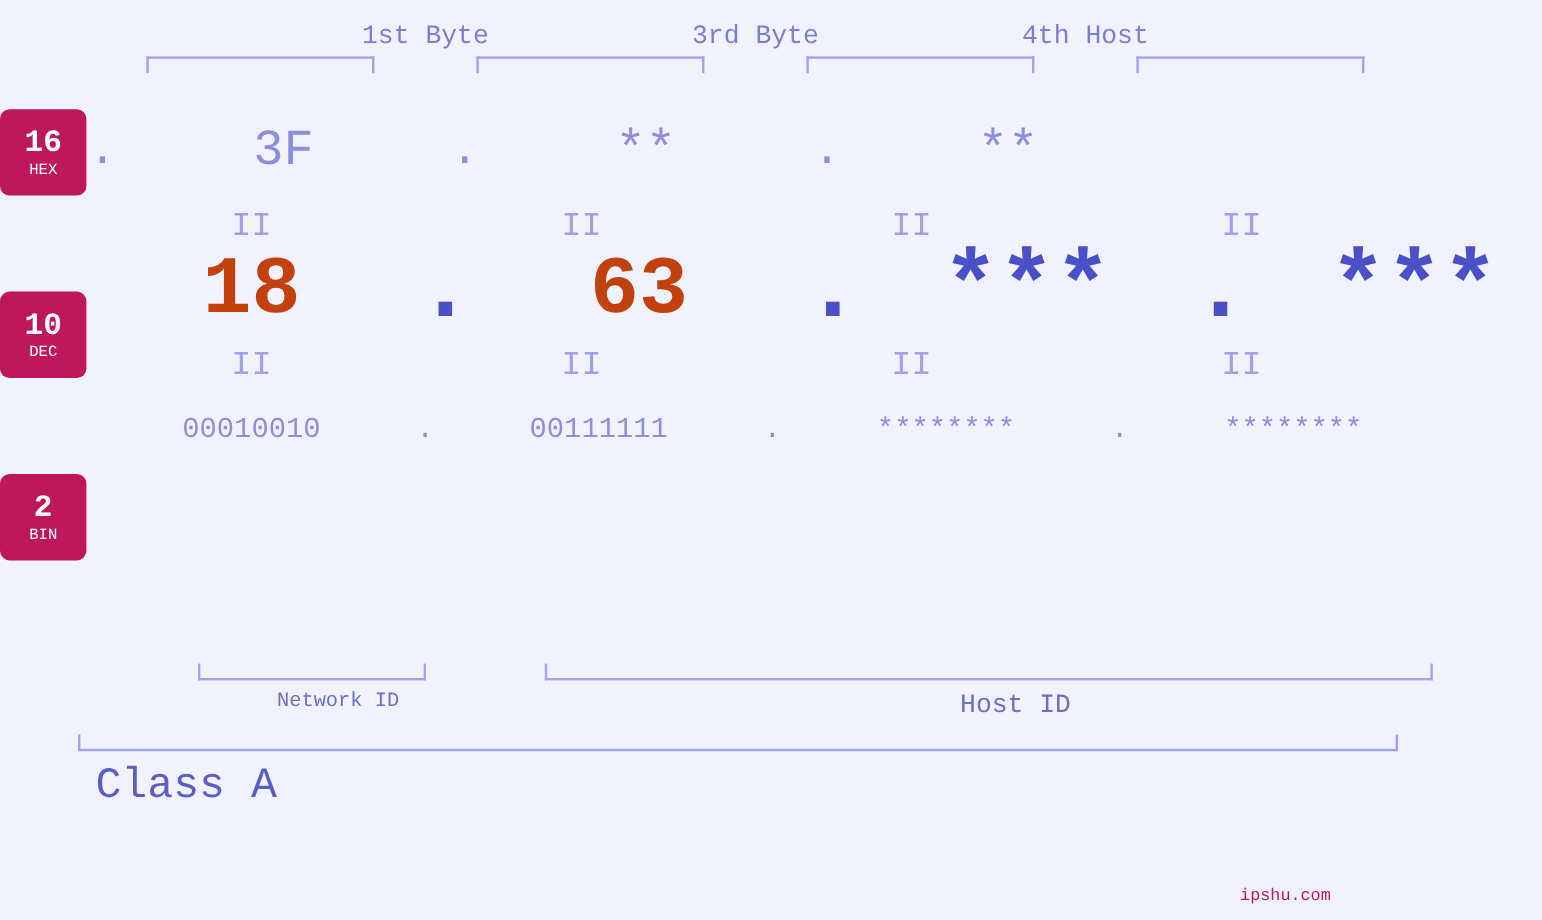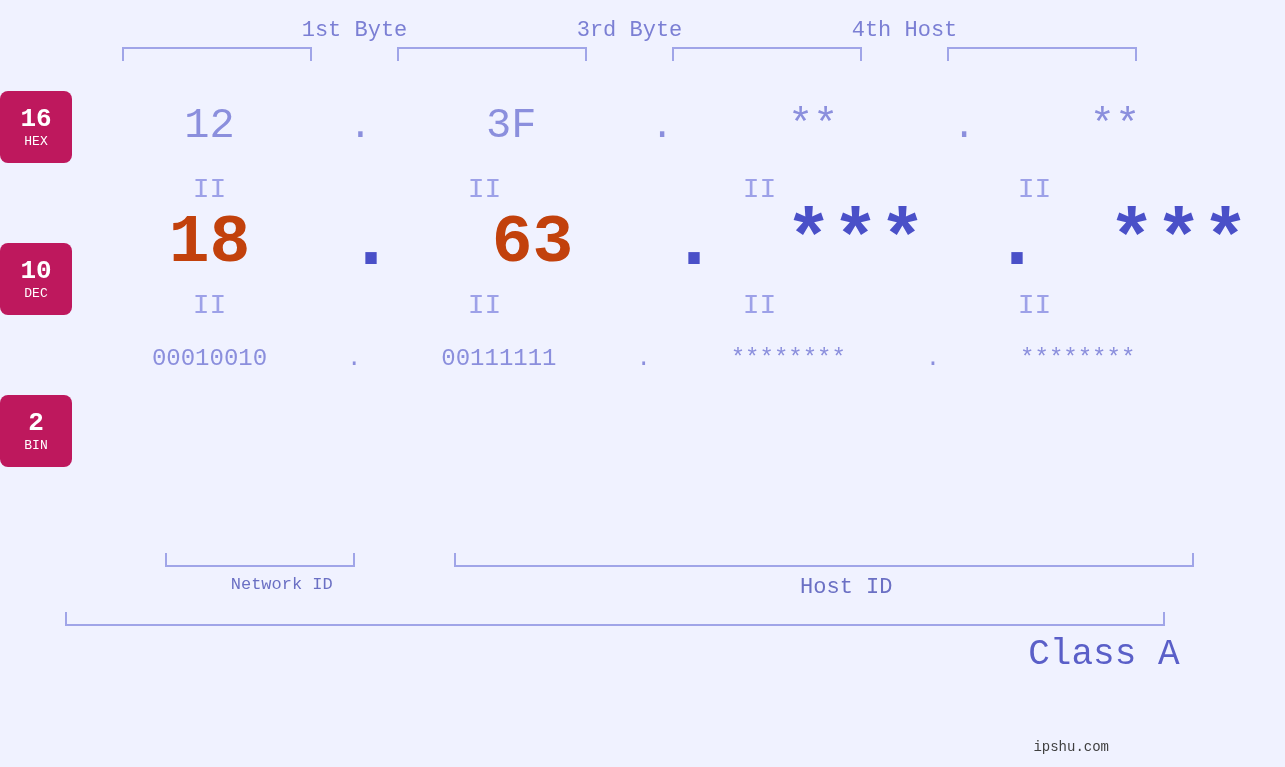--- a/index.html
+++ b/index.html
@@ -267,30 +267,30 @@
       display: flex;
       width: 100%;
       margin-left: 130px;
       margin-top: 8px;
       justify-content: center;
     }
 
     .class-label {
       color: #5a5fc8;
       font-size: 36px;
-      text-align: right;
+      text-align: left;
       width: 1100px;
     }
 
     
     .watermark {
       position: absolute;
       bottom: 12px;
       right: 20px;
-      color: #404040;
+      color: #be185d;
       font-size: 14px;
       font-family: 'Courier New', Courier, monospace;
     }
 
     
     .row-hex { margin-top: 10px; }
     .row-dec { margin-top: -10px; }
     .row-bin { margin-top: -10px; }
   </style>
 </head>
@@ -332,23 +332,20 @@
       </div>
       <div class="badge">
         <span class="badge-number">2</span>
         <span class="badge-label">BIN</span>
       </div>
     </div>
 
     <div class="values-area">
 
       <div class="value-row row-hex">
-        <div class="cell">
-          <span class="hex-value">12</span>
-        </div>
         <span class="hex-dot">.</span>
         <div class="cell">
           <span class="hex-value">3F</span>
         </div>
         <span class="hex-dot">.</span>
         <div class="cell">
           <span class="hex-masked">**</span>
         </div>
         <span class="hex-dot">.</span>
         <div class="cell">

